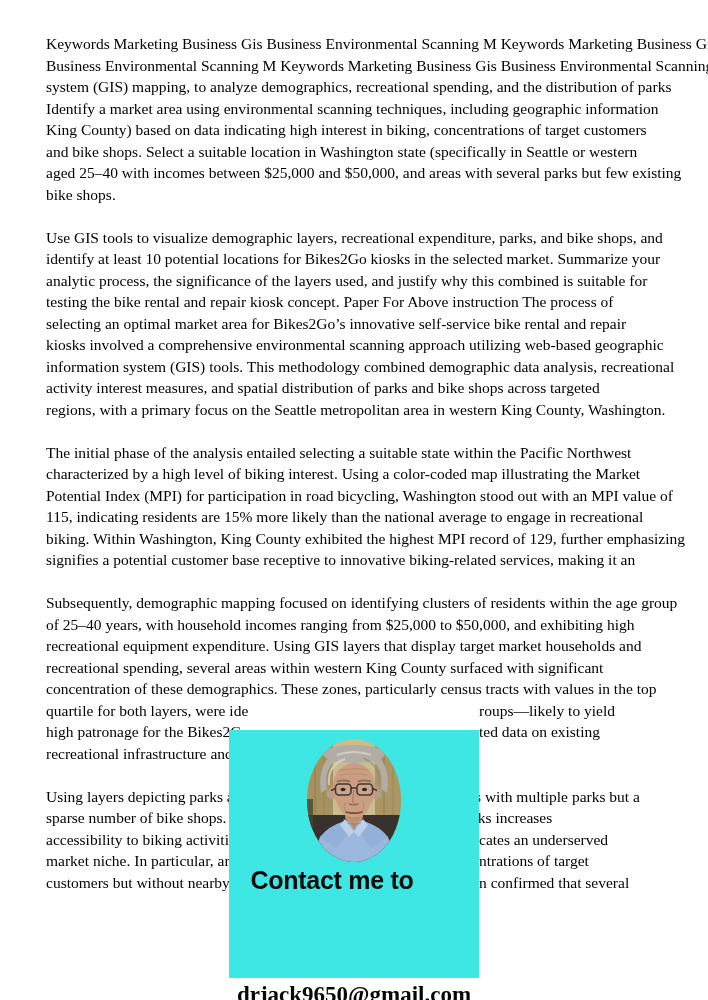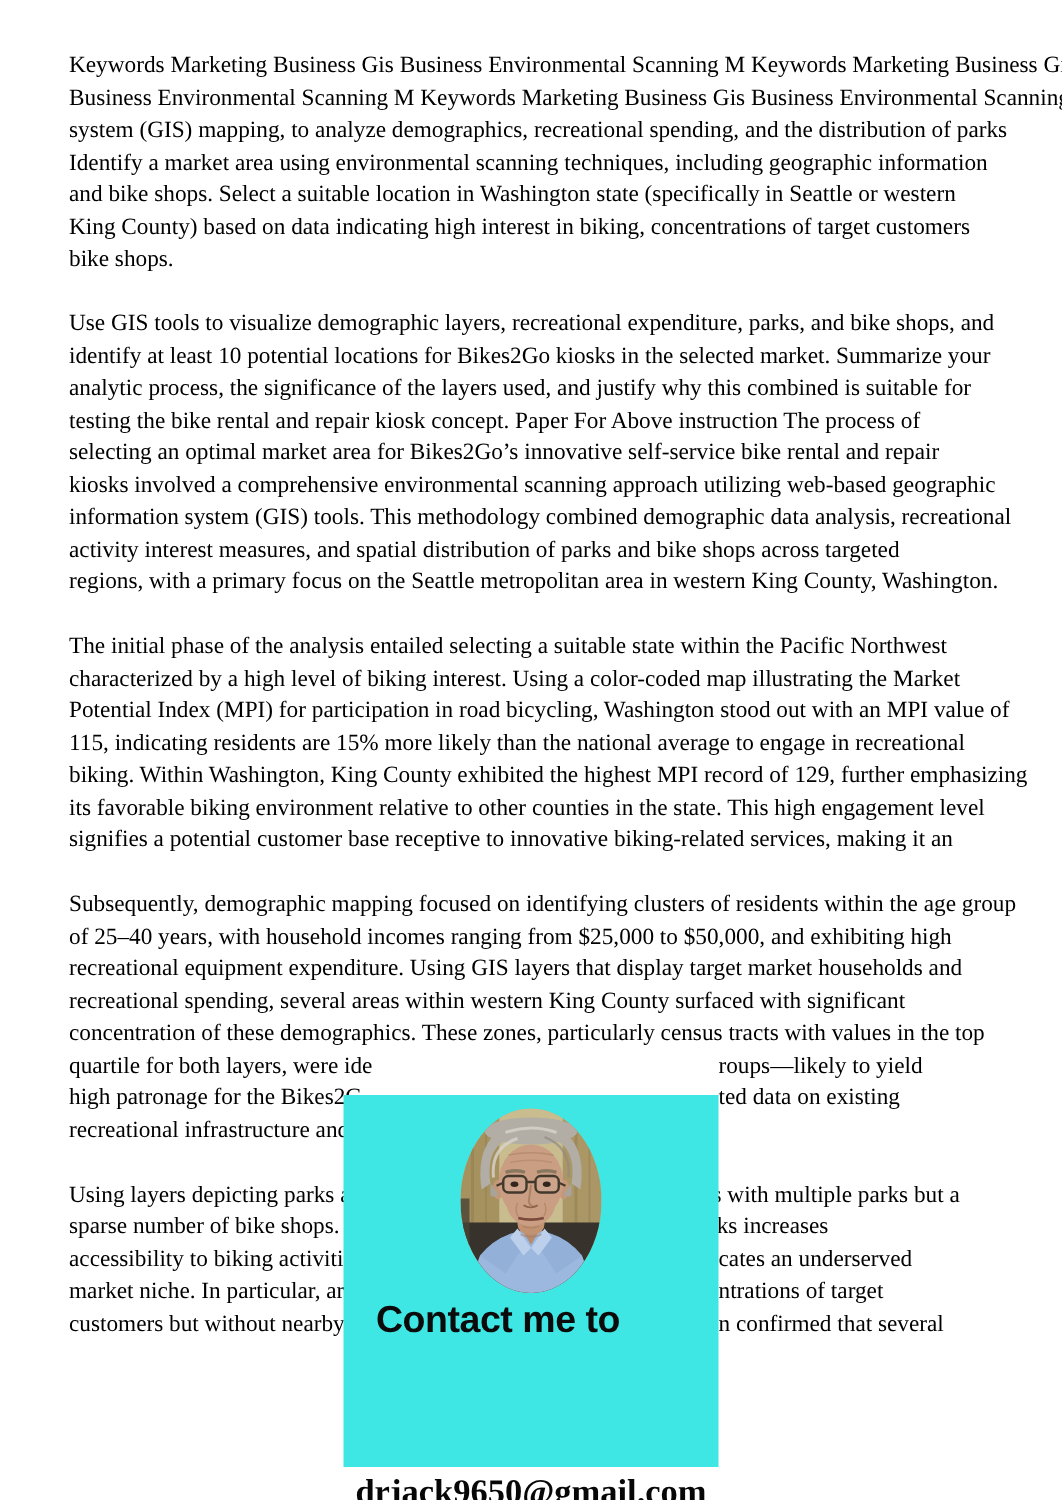--- a/index.html
+++ b/index.html
@@ -61,22 +61,23 @@
 <body>
 
 <div class="page">
   <div class="doc">
 
     <div class="para">
       <div class="line">Keywords Marketing Business Gis Business Environmental Scanning M Keywords Marketing Business Gis</div>
       <div class="line">Business Environmental Scanning M Keywords Marketing Business Gis Business Environmental Scanning M</div>
       <div class="line">system (GIS) mapping, to analyze demographics, recreational spending, and the distribution of parks</div>
       <div class="line">Identify a market area using environmental scanning techniques, including geographic information</div>
+      <div class="line">King County) based on data indicating high interest in biking, concentrations of target customers</div>
       <div class="line">and bike shops. Select a suitable location in Washington state (specifically in Seattle or western</div>
-      <div class="line">King County) based on data indicating high interest in biking, concentrations of target customers</div>
+      <div class="line">aged 25–40 with incomes between $25,000 and $50,000, and areas with several parks but few existing</div>
       <div class="line">bike shops.</div>
     </div>
 
     <div class="para">
       <div class="line">Use GIS tools to visualize demographic layers, recreational expenditure, parks, and bike shops, and</div>
       <div class="line">identify at least 10 potential locations for Bikes2Go kiosks in the selected market. Summarize your</div>
       <div class="line">analytic process, the significance of the layers used, and justify why this combined is suitable for</div>
       <div class="line">testing the bike rental and repair kiosk concept. Paper For Above instruction The process of</div>
       <div class="line">selecting an optimal market area for Bikes2Go’s innovative self-service bike rental and repair</div>
       <div class="line">kiosks involved a comprehensive environmental scanning approach utilizing web-based geographic</div>
@@ -84,21 +85,20 @@
       <div class="line">activity interest measures, and spatial distribution of parks and bike shops across targeted</div>
       <div class="line">regions, with a primary focus on the Seattle metropolitan area in western King County, Washington.</div>
     </div>
 
     <div class="para">
       <div class="line">The initial phase of the analysis entailed selecting a suitable state within the Pacific Northwest</div>
       <div class="line">characterized by a high level of biking interest. Using a color-coded map illustrating the Market</div>
       <div class="line">Potential Index (MPI) for participation in road bicycling, Washington stood out with an MPI value of</div>
       <div class="line">115, indicating residents are 15% more likely than the national average to engage in recreational</div>
       <div class="line">biking. Within Washington, King County exhibited the highest MPI record of 129, further emphasizing</div>
-      <div class="line">its favorable biking environment relative to other counties in the state. This high engagement level</div>
       <div class="line">signifies a potential customer base receptive to innovative biking-related services, making it an</div>
     </div>
 
     <div class="para">
       <div class="line">Subsequently, demographic mapping focused on identifying clusters of residents within the age group</div>
       <div class="line">of 25–40 years, with household incomes ranging from $25,000 to $50,000, and exhibiting high</div>
       <div class="line">recreational equipment expenditure. Using GIS layers that display target market households and</div>
       <div class="line">recreational spending, several areas within western King County surfaced with significant</div>
       <div class="line">concentration of these demographics. These zones, particularly census tracts with values in the top</div>
       <div class="line">

